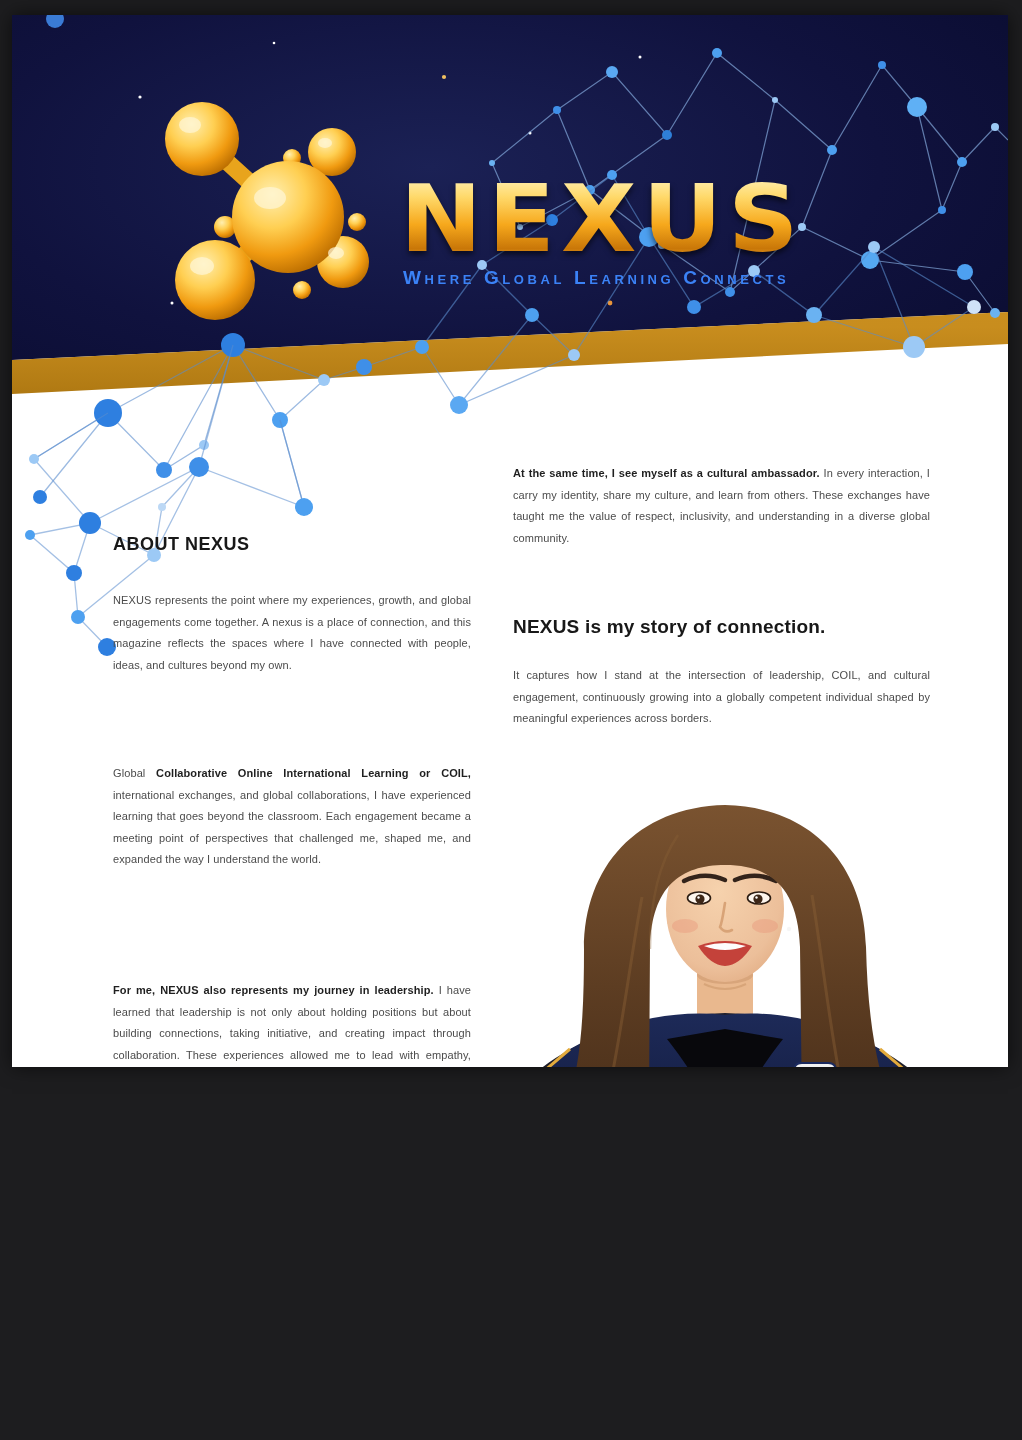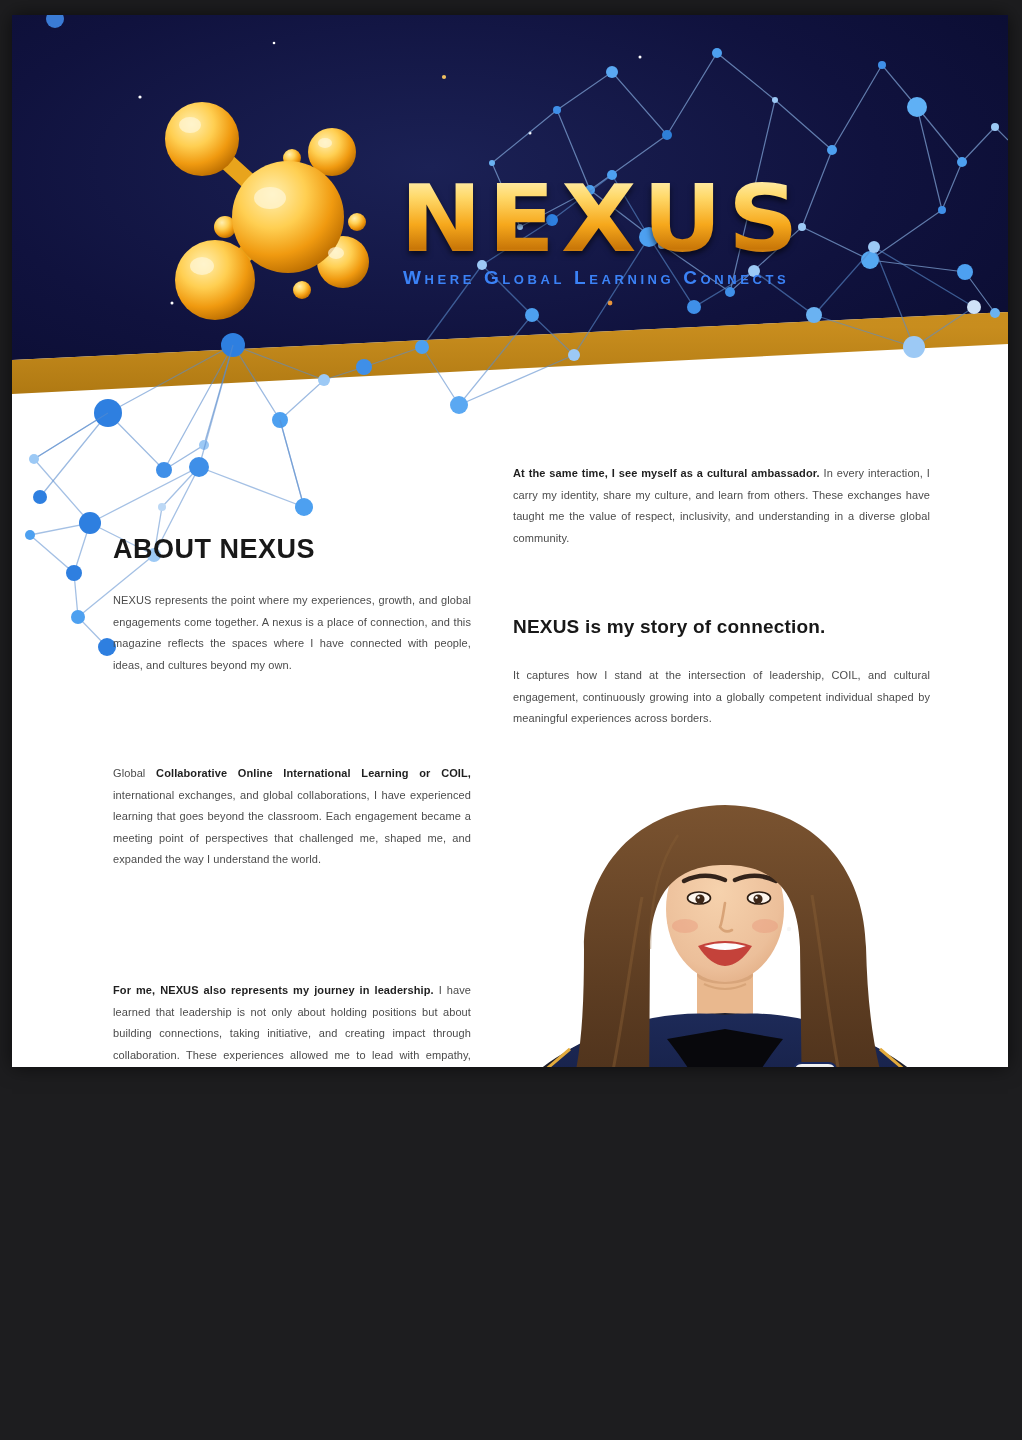--- a/index.html
+++ b/index.html
@@ -19,21 +19,21 @@
   .wordmark{position:absolute;left:388px;top:158px;width:460px;z-index:4;
     font-family:"DejaVu Sans",sans-serif;font-weight:800;font-size:98px;line-height:1;
     letter-spacing:6px;transform:scaleY(.94);transform-origin:top left;
     background:linear-gradient(180deg,#fff3c0 0%,#ffd96a 26%,#f6a81c 56%,#c97708 82%,#f0b23a 100%);
     -webkit-background-clip:text;background-clip:text;color:transparent;
     filter:drop-shadow(0 4px 3px rgba(0,0,0,.55));}
   .tagline{position:absolute;left:391px;top:252px;width:460px;z-index:4;color:#3b82f6;
     font-variant:small-caps;font-weight:bold;font-size:19px;letter-spacing:3.6px;}
   
   .about-h{position:absolute;left:101px;top:519px;margin:0;z-index:4;color:#181818;
-    font-size:27px;font-weight:800;letter-spacing:.5px;}
+    font-size:18px;font-weight:800;letter-spacing:.5px;}
   .story-h{position:absolute;left:501px;top:601px;margin:0;z-index:4;color:#181818;
     font-size:19px;font-weight:800;letter-spacing:.2px;}
   .body{position:absolute;margin:0;z-index:4;color:var(--text_gray,#4b4b4b);font-size:11px;
     line-height:21.6px;text-align:justify;letter-spacing:.1px;}
   .body strong{color:#1f1f1f;}
   .lcol{left:101px;width:358px;}
   .rcol{left:501px;width:417px;}
   .p-l1{top:575px;} .p-l2{top:748px;} .p-l3{top:965px;}
   .p-r1{top:448px;} .p-r2{top:650px;}
   

